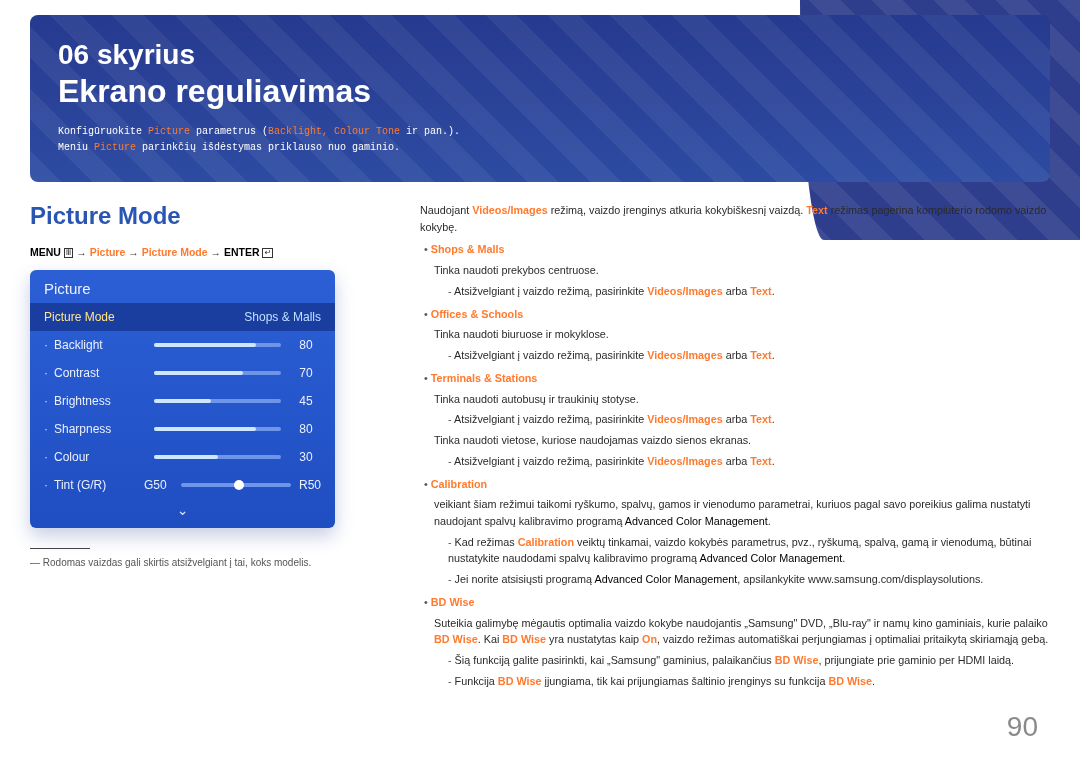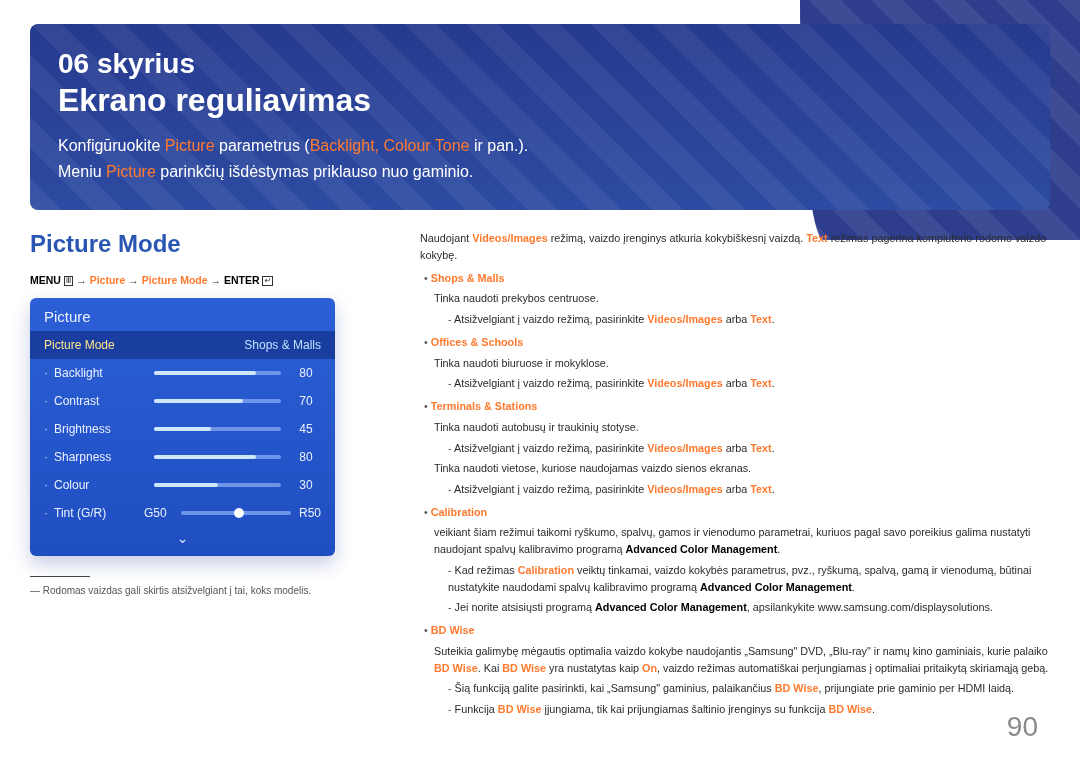--- a/index.html
+++ b/index.html
@@ -21,28 +21,28 @@
       #2e3d8c;
     border-bottom-left-radius: 100px 1000px;
     z-index: 0;
   }
   .cap-header {
     background:
       repeating-linear-gradient(45deg, rgba(255,255,255,0.06) 0 22px, rgba(255,255,255,0) 22px 44px),
       linear-gradient(#263a8f,#2d4ba2);
     color: #fff;
     border-radius: 8px;
-    margin: 24px 30px 0 30px;
+    margin: 15px 30px 0 30px;
     padding: 24px 46px 26px 28px;
     position: relative;
     z-index: 1;
   }
   .cap-num { font-size: 28px; font-weight: 600; }
   .cap-title { font-size: 32px; font-weight: 600; margin-top: 2px; }
-  .cap-sub { font-size: 16px; margin-top: 14px; line-height: 1.6; }
+  .cap-sub { font-size: 10px; margin-top: 14px; line-height: 1.6; font-family: Liberation Mono, monospace; }
   .accent { color: #ff7a2e; }
   .page {
     display: flex;
     margin: 20px 30px 0 30px;
     position: relative;
     z-index: 1;
   }
   .left { width: 390px; padding-right: 28px; }
   .right { flex: 1; font-size: 10.8px; line-height: 1.55; color: #2a2a2a; }
 
@@ -92,21 +92,21 @@
 
   .right ul { list-style: none; margin-left: 0; }
   .right li { margin-bottom: 4px; }
   .right li.top { margin-top: 6px; }
   .dash::before { content: "- "; }
   .b1::before { content: "• "; color:#555; }
   .b1 { padding-left: 14px; text-indent:-10px; }
   .sub { padding-left: 28px; }
   .sub .dash::before { color:#555; }
   .right .orange-b { color:#ff7a2e; font-weight:700; }
-  .right .bold { font-weight:700; color:#000; }
+  .right .bold { font-weight:400; color:#000; }
 
   .page-num {
     position: absolute;
     right: 42px;
     bottom: 20px;
     font-size: 28px;
     color: #8a8a8a;
   }
 </style>
 </head>

